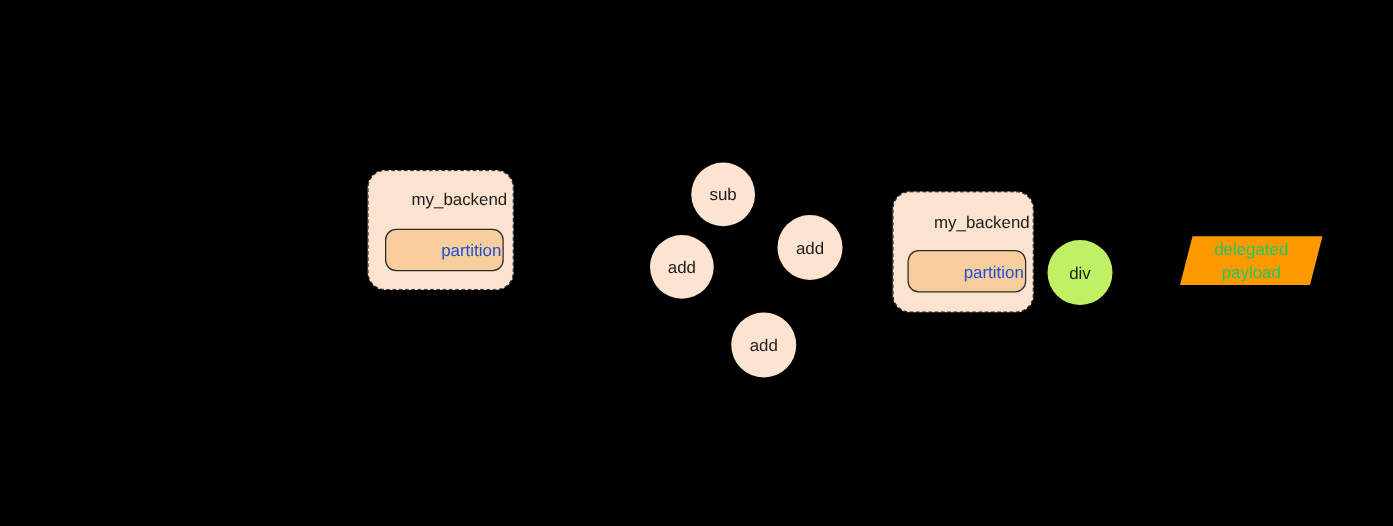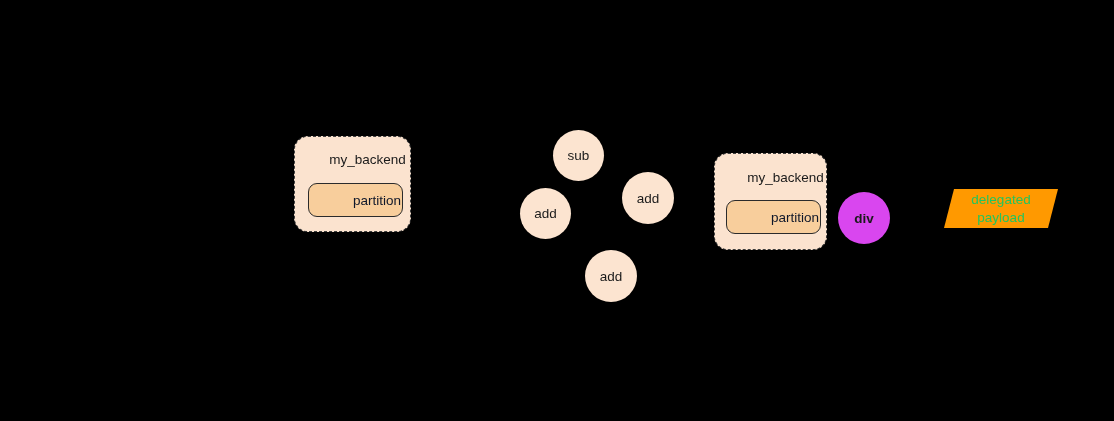--- a/index.html
+++ b/index.html
@@ -43,21 +43,21 @@
   .op-box {
     position: absolute;
     box-sizing: border-box;
     background: #f8ce9c;
     border: 1px solid #2b2b2b;
     border-radius: 9px;
     display: flex;
     align-items: center;
     justify-content: center;
     font-size: 13.5px;
-    color: #0f172a;
+    color: #1d4ed8;
     white-space: nowrap;
     padding-left: 43px;
   }
 
   
   .op-circle {
     position: absolute;
     box-sizing: border-box;
     border-radius: 50%;
     background: #fce4d0;
@@ -106,21 +106,21 @@
       <div class="op-box" style="left: 13px; top: 46px; width: 95px; height: 34px; background: rgb(248, 206, 156); border-color: rgb(43, 43, 43);">partition</div>
     </div>
     <div class="backend-box" style="left: 714px; top: 153px; width: 113px; height: 97px; background: rgb(251, 227, 207); border-color: rgb(61, 61, 61);">
       <div class="backend-title" style="margin-top: 17px;">my_backend</div>
       <div class="op-box" style="left: 11px; top: 46px; width: 95px; height: 34px; background: rgb(248, 206, 156); border-color: rgb(43, 43, 43);">partition</div>
     </div>
     <div class="op-circle" style="left: 553px; top: 130px; width: 51px; height: 51px; background: rgb(252, 228, 208);">sub</div>
     <div class="op-circle" style="left: 520px; top: 188px; width: 51px; height: 51px; background: rgb(252, 228, 208);">add</div>
     <div class="op-circle" style="left: 622px; top: 172px; width: 52px; height: 52px; background: rgb(252, 228, 208);">add</div>
     <div class="op-circle" style="left: 585px; top: 250px; width: 52px; height: 52px; background: rgb(252, 228, 208);">add</div>
-    <div class="op-circle white" style="left: 838px; top: 192px; width: 52px; height: 52px; background: #d946ef; font-weight: bold;">div</div>
+    <div class="op-circle white" style="left: 838px; top: 192px; width: 52px; height: 52px; background: #bef264;">div</div>
     <div class="payload" style="left: 944px; top: 189px; width: 114px; height: 39px;">
       <svg width="114" height="39">
         <polygon points="10,0 114,0 104,39 0,39" fill="#ff9900"></polygon>
       </svg>
       <div class="payload-label">
         <span>delegated</span>
         <span>payload</span>
       </div>
     </div>
   </div>

